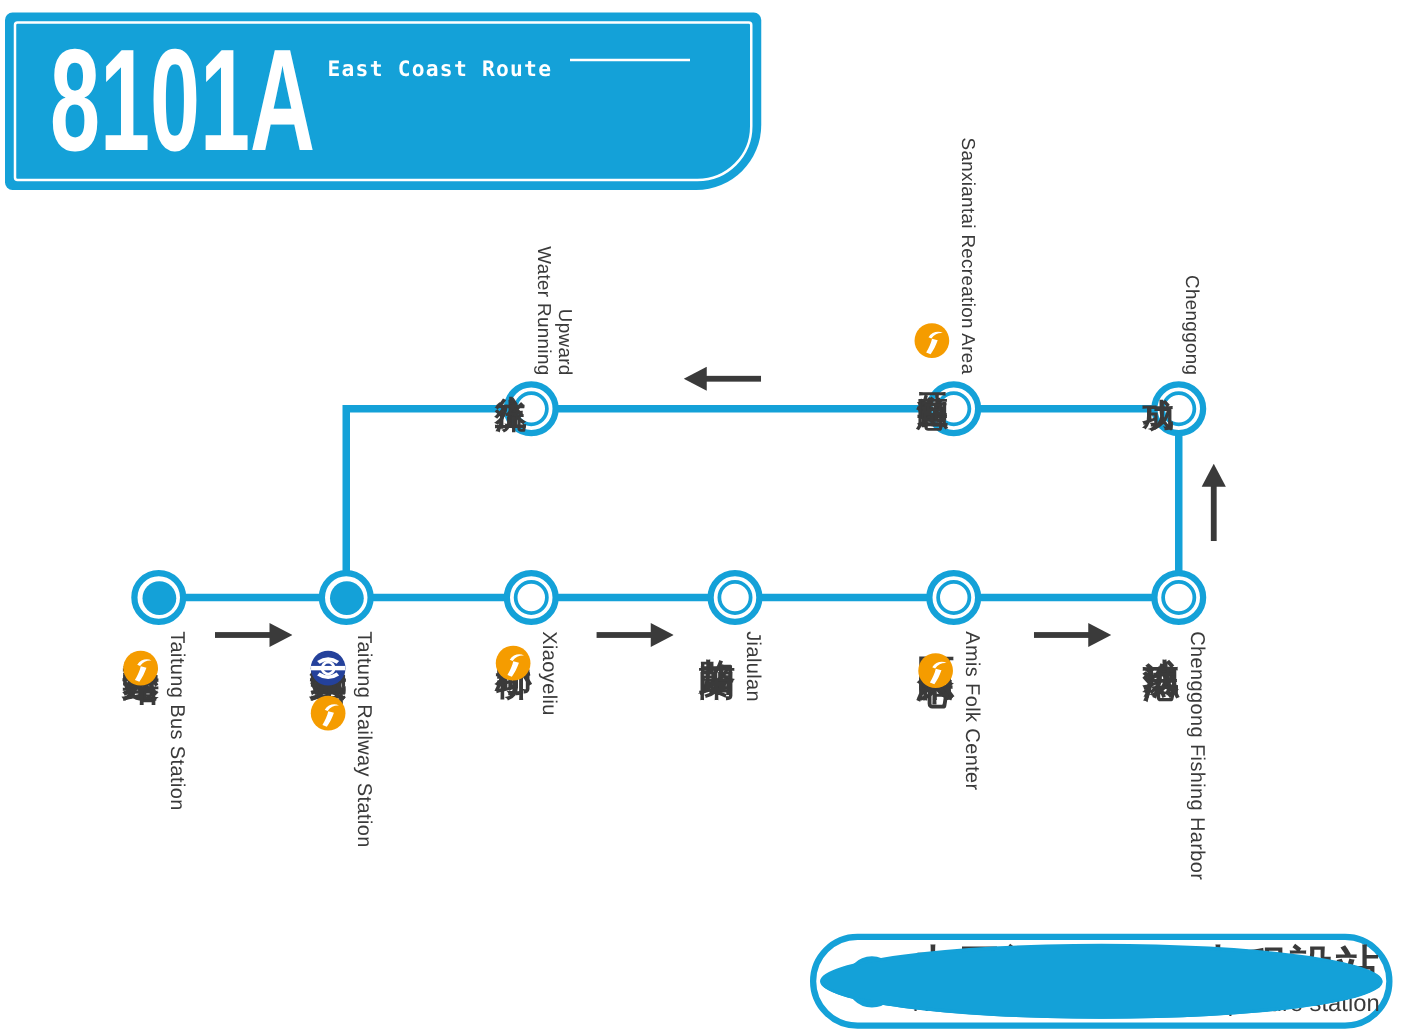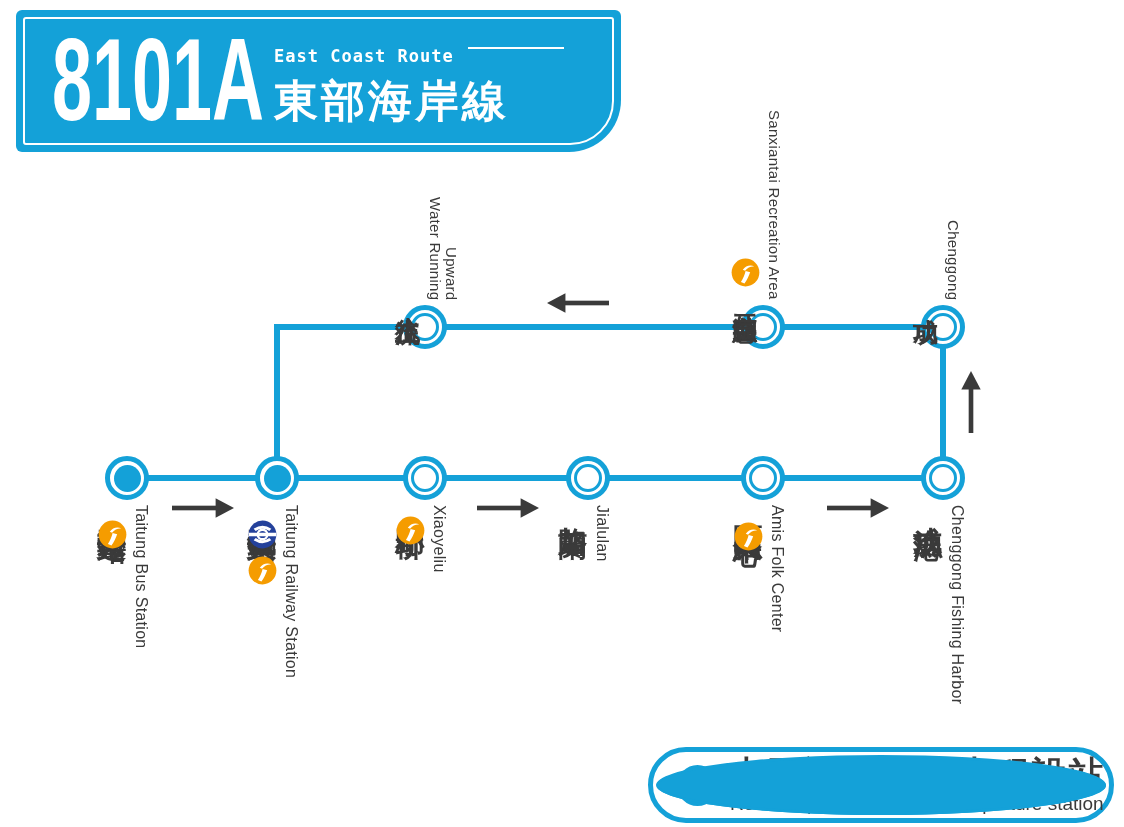--- a/index.html
+++ b/index.html
@@ -11,21 +11,21 @@
   }
   *{box-sizing:border-box;}
   html,body{margin:0;padding:0;}
   body{
     width:1124px;height:827px;position:relative;background:#fff;
     font-family:"Liberation Sans","DejaVu Sans",sans-serif;
     color:var(--dark);overflow:hidden;
   }
 
   
-  .header{position:absolute;left:16px;top:10px;width:605px;height:142px;
+  .header{position:absolute;left:4px;top:10px;width:605px;height:142px;
     background:var(--cyan);border-radius:6px 6px 52px 6px;}
   .header-border{position:absolute;inset:7px;border:2px solid #fff;
     border-radius:3px 3px 44px 3px;pointer-events:none;}
   .route-number{position:absolute;left:36px;top:24px;color:#fff;
     font-size:116px;line-height:92px;font-weight:800;letter-spacing:0;
     transform:scaleX(0.62);transform-origin:left top;white-space:nowrap;}
   .header-right{position:absolute;left:258px;top:36px;width:330px;}
   .header-en-row{display:flex;align-items:flex-start;color:#fff;}
   .route-name-en{font-size:17px;font-weight:700;letter-spacing:1px;
     font-family:"DejaVu Sans Mono",monospace;white-space:nowrap;}
@@ -95,21 +95,20 @@
 </svg>
 
 <div class="header">
   <div class="header-border"></div>
   <div class="route-number">8101A</div>
   <div class="header-right">
     <div class="header-en-row">
       <span class="route-name-en">East Coast Route</span>
       <span class="header-line"></span>
     </div>
-    <div class="route-name-zh">東部海岸線</div>
   </div>
 </div>
 
 <div class="route-line" style="left:127px;top:475px;width:816px;height:6px;"></div>
 <div class="route-line" style="left:277px;top:324px;width:666px;height:6px;"></div>
 <div class="route-line" style="left:274px;top:324px;width:6px;height:157px;"></div>
 <div class="route-line" style="left:940px;top:327px;width:6px;height:151px;"></div>
 
 <svg class="arrow" style="left:172px;top:498px;">
     <use href="#sym-arrow"></use>

